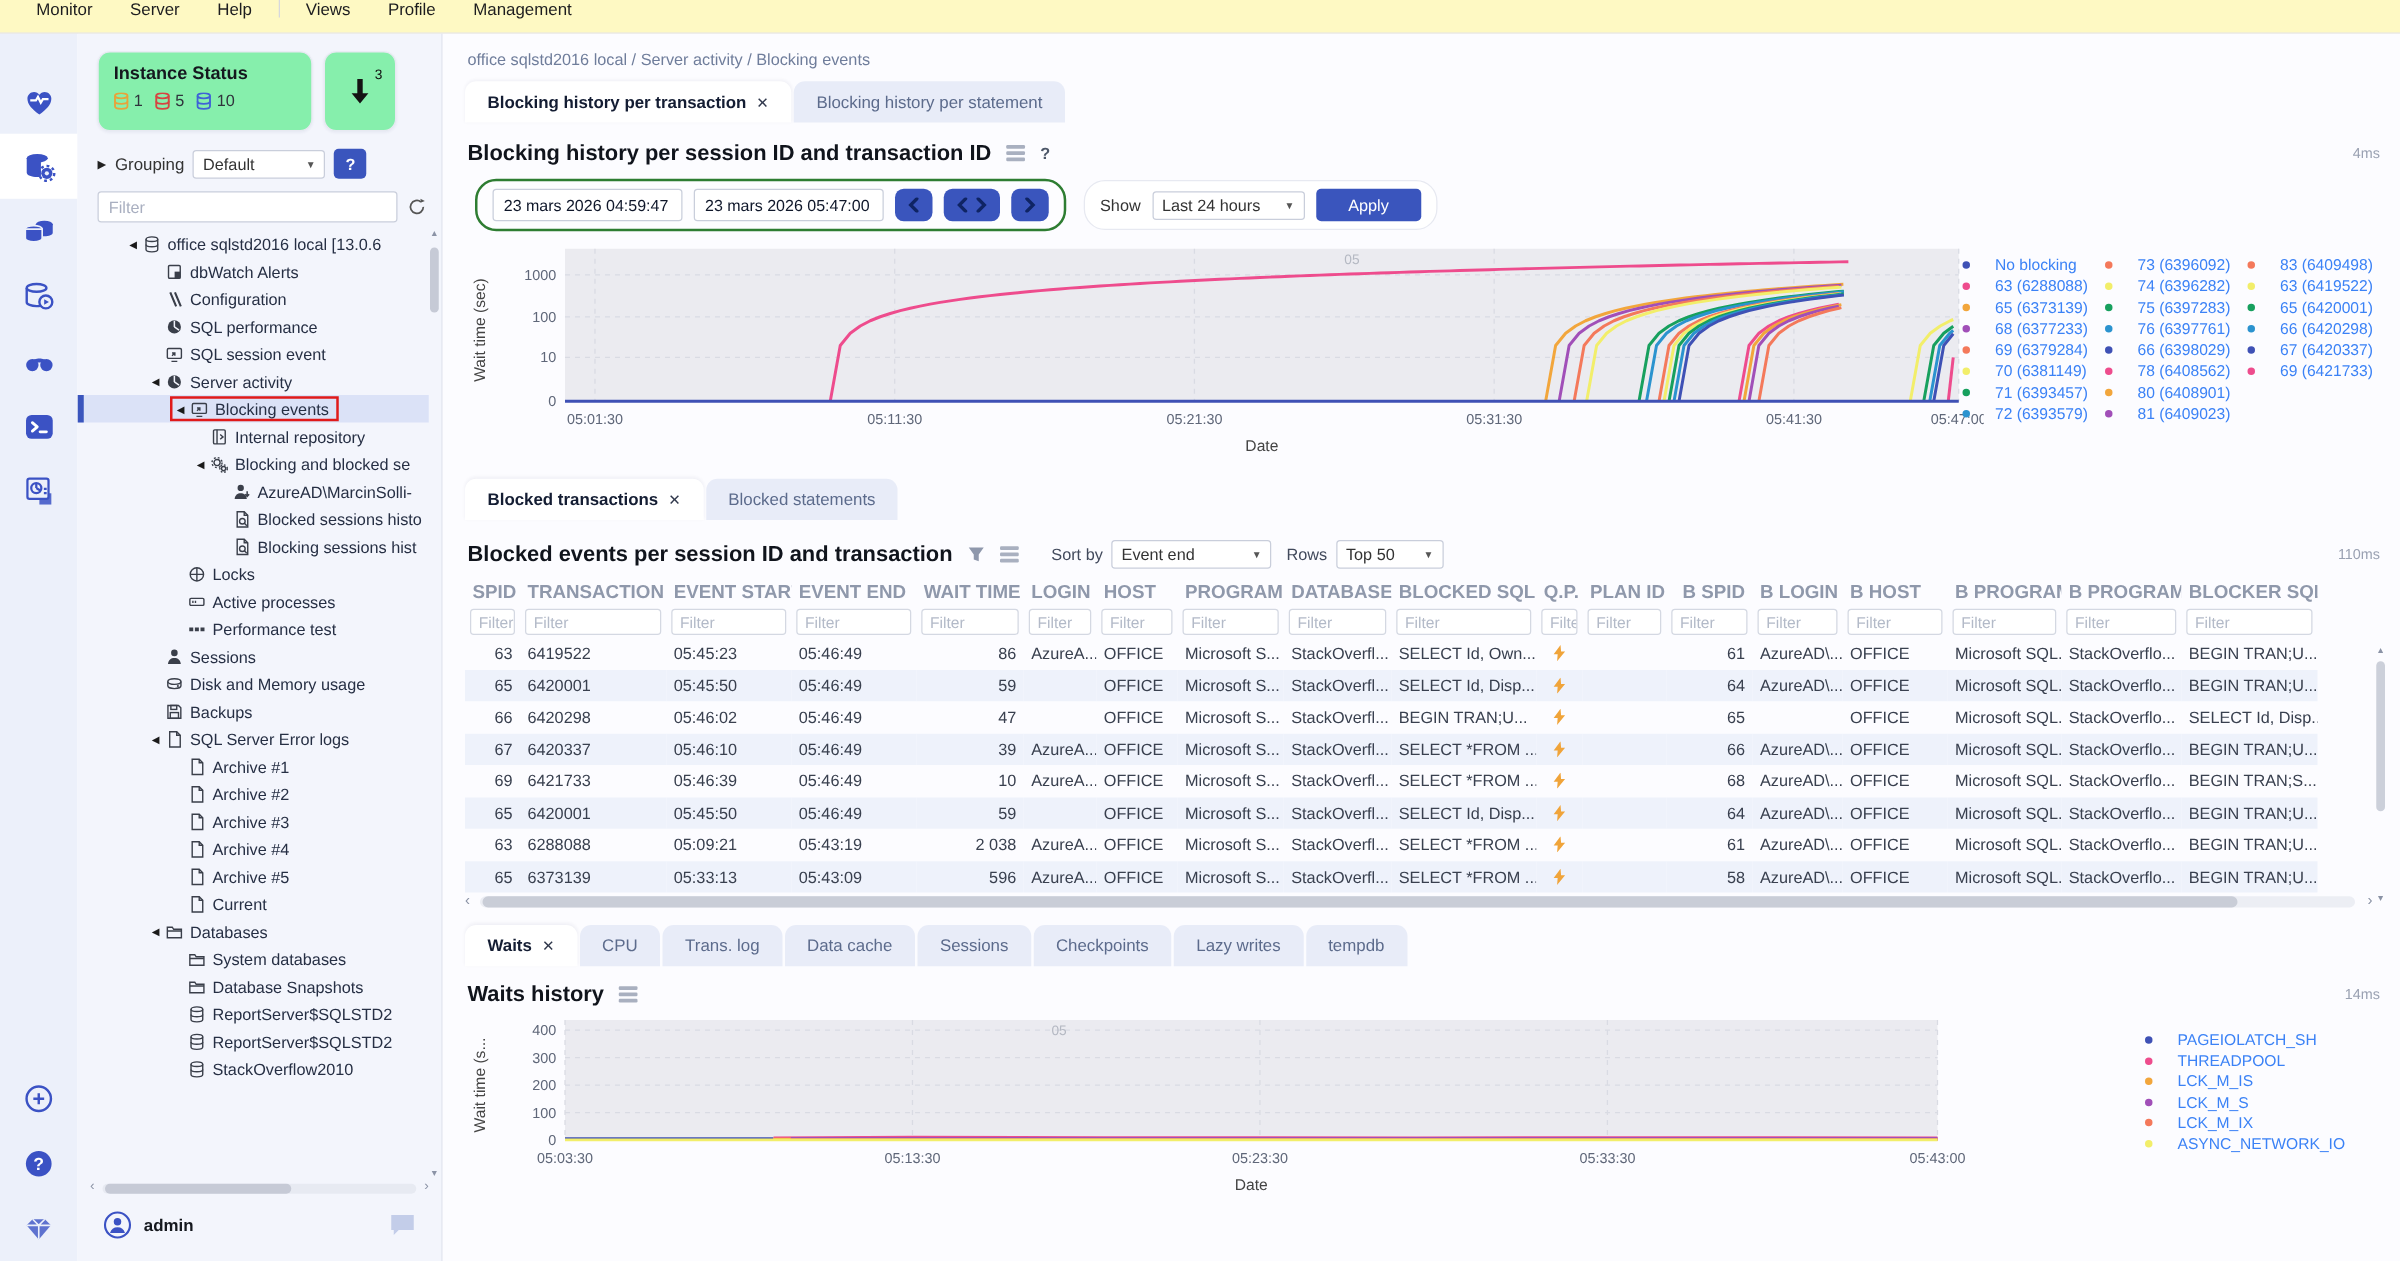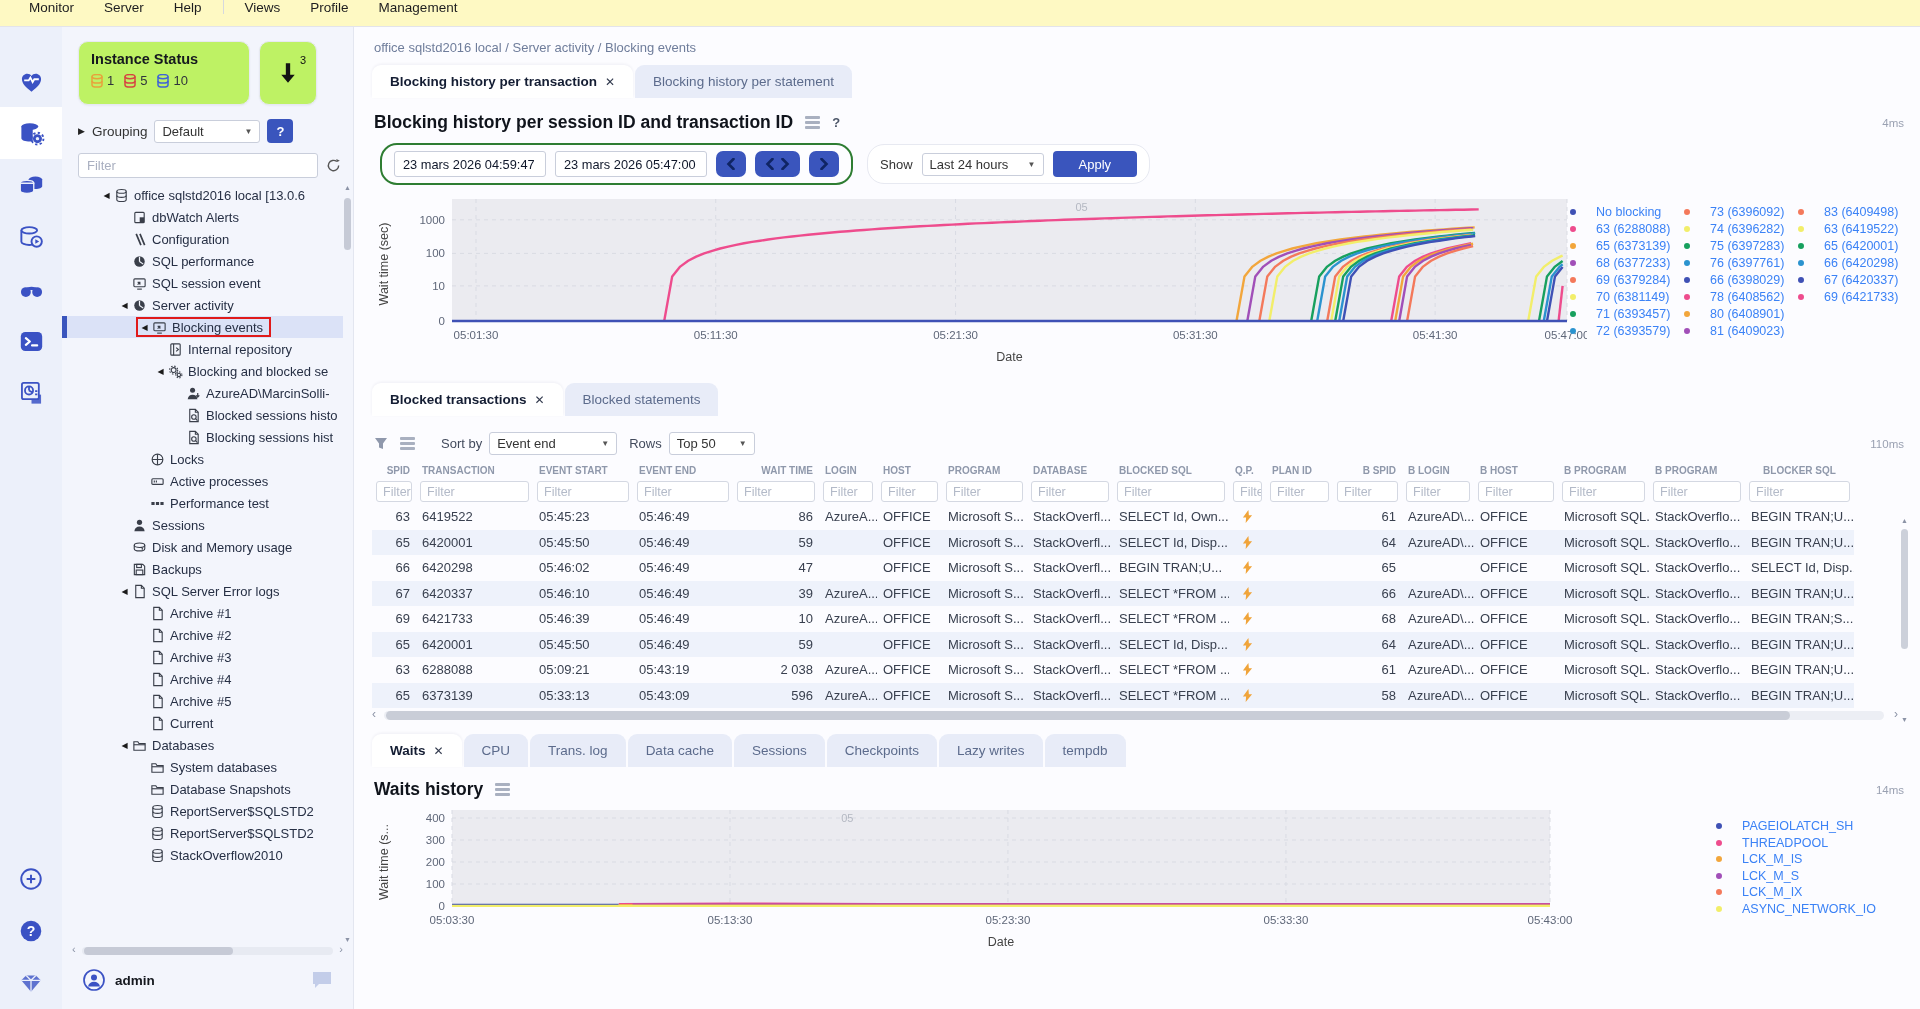--- a/index.html
+++ b/index.html
@@ -14,21 +14,21 @@
   #app { display:flex; height:982px; }
   #rail { width:62px; background:#ecf0fa; display:flex; flex-direction:column; align-items:stretch; padding-top:28px; }
   .rail-slot { height:52px; display:flex; align-items:center; justify-content:center; color:#3b52c4; }
   .rail-slot.active { background:#fff; }
   .rail-spacer { flex:1; }
   .rail-slot svg { display:block; }
   
   #sidepanel { width:292px; background:#f3f5fc; border-right:1px solid #e3e6f0;
     display:flex; flex-direction:column; position:relative; }
   #status-row { display:flex; gap:9px; padding:14px 12px 8px 16px; }
-  .card { background:#bef264; border:1px solid #e7e9f1; border-radius:10px; box-shadow:0 1px 2px rgba(30,40,90,.05); }
+  .card { background:#86efac; border:1px solid #e7e9f1; border-radius:10px; box-shadow:0 1px 2px rgba(30,40,90,.05); }
   #instance-card { width:172px; height:64px; padding:9px 12px; }
   #instance-card .t { font-size:14.5px; font-weight:bold; color:#15181e; }
   .counts { display:flex; gap:10px; margin-top:6px; align-items:center; }
   .cnt { display:flex; align-items:center; gap:4px; font-size:13px; color:#30343c; }
   #alert-card { width:58px; height:64px; display:flex; align-items:center; justify-content:center; position:relative; }
   #alert-card .badge { position:absolute; top:12px; right:10px; font-size:11px; color:#111; }
   #grouping-row { display:flex; align-items:center; gap:7px; padding:6px 12px 4px 16px; font-size:13.5px; color:#333; }
   .tri { font-size:9px; color:#222; }
   .select { background:#fff; border:1px solid #c9cedb; border-radius:3px; padding:3px 7px;
     font-size:13px; color:#333; display:inline-flex; align-items:center; gap:14px; }
@@ -92,21 +92,21 @@
   #legend1 { top:12px; grid-template-rows:repeat(8,17px); width:334px; }
   #legend2 { top:14px; grid-template-rows:repeat(6,16.5px); width:188px; }
   .litem { display:flex; align-items:center; gap:20px; font-size:12.5px; color:#3b82f6; white-space:nowrap; }
   .ring { width:5px; height:5px; border-radius:50%; border:3.2px solid #888; background:#fff; flex:none; }
   
   #table-head-row { display:flex; align-items:center; gap:12px; margin:16px 0 2px 2px; }
   #table-head-row .title { font-size:17.5px; font-weight:bold; color:#10141c; }
   .inline-ctl { display:flex; align-items:center; gap:7px; font-size:13px; color:#424a5c; }
   #tblzone { position:relative; margin-top:6px; }
   .tgrid { display:grid; }
-  .th { font-size:10px; font-weight:bold; color:#8f98ab; padding:4px 6px 3px 6px; white-space:nowrap; overflow:hidden; }
+  .th { font-size:15px; font-weight:bold; color:#8f98ab; padding:4px 6px 3px 6px; white-space:nowrap; overflow:hidden; }
   .fcell { padding:2px 4px; }
   .fbox { border:1px solid #d4d8e2; border-radius:3px; background:#fff; height:21px; display:flex; align-items:center;
     padding:0 6px; font-size:12.5px; color:#b3bac8; overflow:hidden; white-space:nowrap; }
   .td { font-size:13px; color:#39404f; padding:0 6px; height:25.5px; display:flex; align-items:center;
     white-space:nowrap; overflow:hidden; }
   .r { justify-content:flex-end; } .c { justify-content:center; }
   .rowline:nth-child(even) .td { background:#eef2fb; }
   #tbl-vscroll { position:absolute; top:56px; right:0; width:11px; height:206px; }
   #tbl-vscroll .thumb { position:absolute; top:12px; left:2px; width:7px; height:120px; background:#ccd0da; border-radius:4px; }
   #tbl-vscroll .a { position:absolute; left:0; width:11px; text-align:center; font-size:7px; color:#8b93a6; }
@@ -951,20 +951,21 @@
     <div class="tabbar" id="table-tabs">
         <div class="tab active">
           <span>Blocked transactions</span>
           <span class="x">✕</span>
         </div>
         <div class="tab">
           <span>Blocked statements</span>
         </div>
       </div>
     <div id="table-head-row">
+      <span class="title">Blocked events per session ID and transaction</span>
       <svg width="14" height="13">
           <use href="#m-funnel"></use>
         </svg>
       <span class="burger">
           <i></i>
           <i></i>
           <i></i>
         </span>
       <span class="inline-ctl" style="margin-left:14px">
         <span>Sort by</span>

